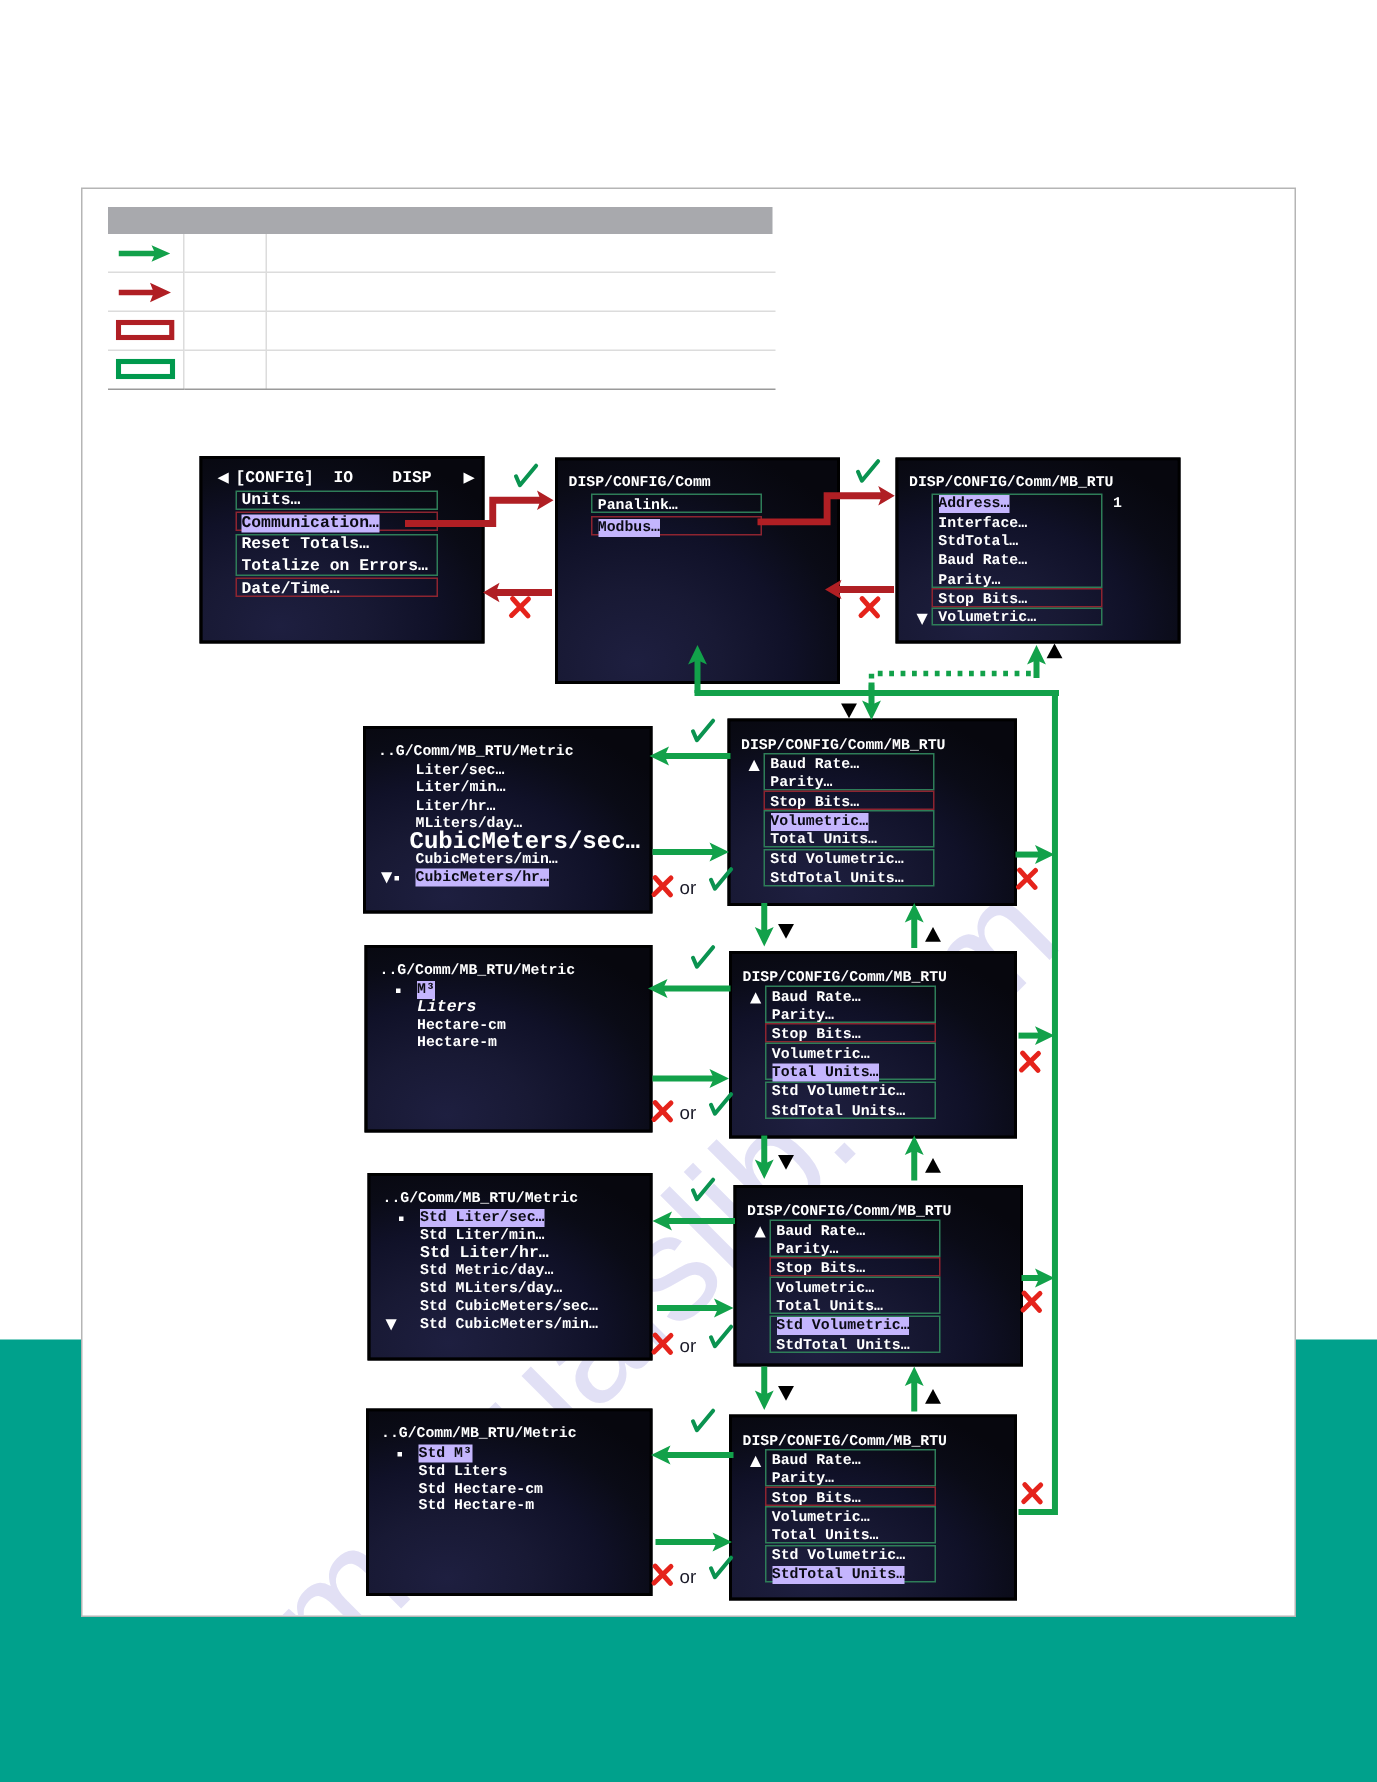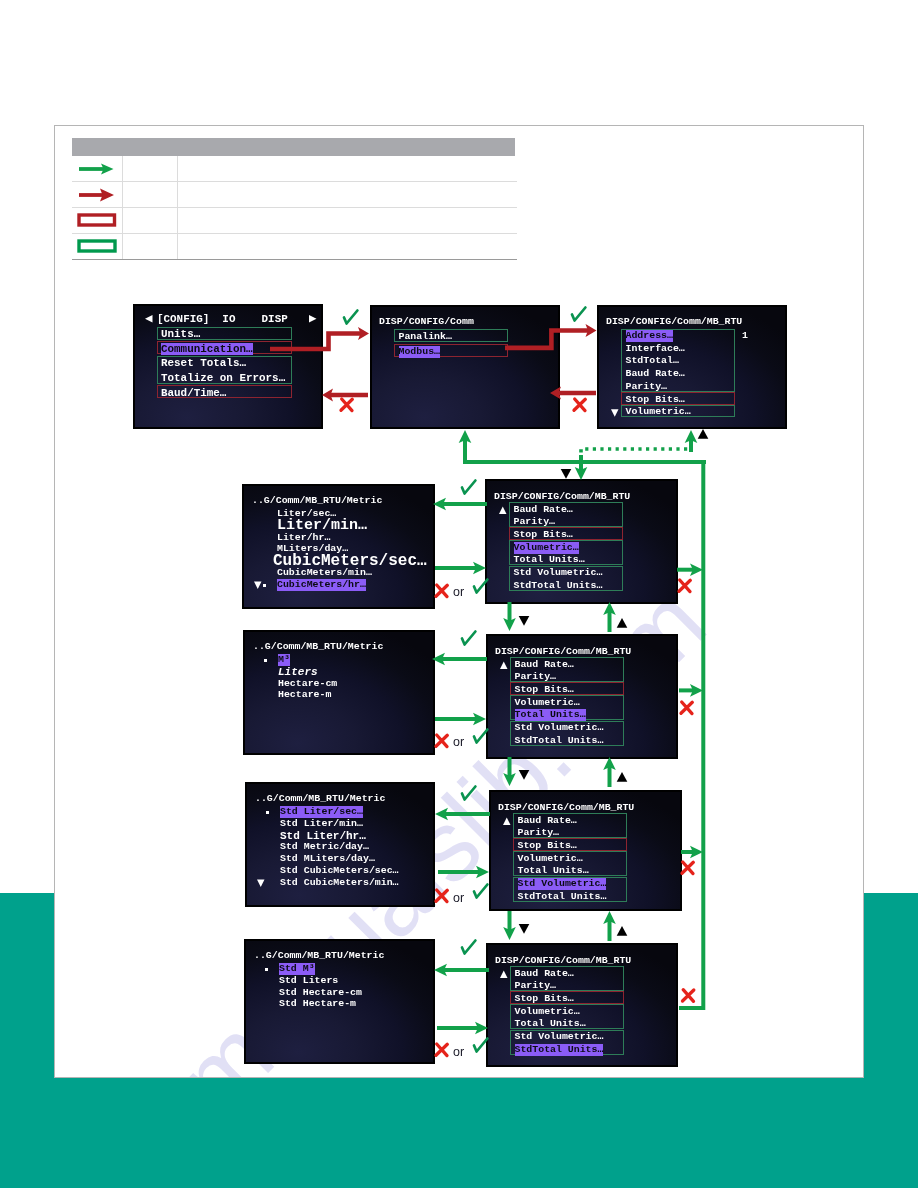--- a/index.html
+++ b/index.html
@@ -23,21 +23,21 @@
 
   
   .lcd{position:absolute;border:2px solid #000;box-sizing:border-box;
        font-family:"Liberation Mono",monospace;color:#fff;overflow:hidden;
        background:#07070e;}
   .lcd .glow{position:absolute;left:0;top:0;right:0;bottom:0;
        background:radial-gradient(ellipse 95% 105% at 28% 92%, #1e1f40 0%, #181934 32%, #101128 58%, #0a0b16 80%, #07070e 100%);}
   .lcd .content{position:absolute;left:0;top:0;right:0;bottom:0;}
   .ttl{position:absolute;white-space:pre;font-weight:bold;font-size:11px;line-height:12px;}
   .row{position:absolute;white-space:pre;font-weight:bold;font-size:11px;line-height:12px;}
-  .row.hl{background:#8b5cf6;color:#0b0b14;}
+  .row.hl{background:#c4b5fd;color:#0b0b14;}
   .grp{position:absolute;box-sizing:border-box;}
   .g-green{border:1px solid #2e7d58;}
   .g-red{border:1px solid #8d2430;}
   .bullet{position:absolute;width:3px;height:3px;background:#fff;}
 
   svg.ov{position:absolute;left:0;top:0;width:918px;height:1188px;overflow:visible;pointer-events:none;}
 </style>
 </head>
 <body>
 
@@ -100,30 +100,30 @@
       <div class="content">
         <div class="ttl" style="left:22px;top:7px;font-size:10.9px;">[CONFIG]  IO    DISP</div>
         <div class="grp g-green" style="left:21.8px;top:20.5px;width:135px;height:13.2px;"></div>
         <div class="grp g-red" style="left:21.8px;top:35.2px;width:135px;height:13.2px;"></div>
         <div class="grp g-green" style="left:21.8px;top:49.9px;width:135px;height:27.9px;"></div>
         <div class="grp g-red" style="left:21.8px;top:79.3px;width:135px;height:13.2px;"></div>
         <div class="row" style="left:26px;top:22px;font-size:10.9px;">Units…</div>
         <div class="row hl" style="left:26px;top:36.7px;font-size:10.9px;">Communication…</div>
         <div class="row" style="left:26px;top:51.4px;font-size:10.9px;">Reset Totals…</div>
         <div class="row" style="left:26px;top:66.1px;font-size:10.9px;">Totalize on Errors…</div>
-        <div class="row" style="left:26px;top:80.8px;font-size:10.9px;">Baud/Time…</div>
+        <div class="row" style="left:26px;top:80.8px;font-size:10.9px;">Date/Time…</div>
         <svg class="caret-svg" style="position:absolute;left:0;top:0;width:100%;height:100%;overflow:visible">
           <polygon points="10,12.75 17.5,9 17.5,16.5" fill="#fff"></polygon>
         </svg>
         <svg class="caret-svg" style="position:absolute;left:0;top:0;width:100%;height:100%;overflow:visible">
           <polygon points="181.5,12.75 174,9 174,16.5" fill="#fff"></polygon>
         </svg>
       </div>
     </div>
-    <div class="lcd" style="left: 370px; top: 305px; width: 190px; height: 124px;">
+    <div class="lcd" style="left: 370px; top: 305px; width: 190px; height: 151px;">
       <div class="glow"></div>
       <div class="content">
         <div class="ttl" style="left:7px;top:9px;font-size:9.9px;">DISP/CONFIG/Comm</div>
         <div class="grp g-green" style="left:22.3px;top:22px;width:114px;height:12.6px;"></div>
         <div class="grp g-red" style="left:22.3px;top:37.2px;width:114px;height:12.6px;"></div>
         <div class="row" style="left:26.5px;top:23.5px;font-size:9.9px;">Panalink…</div>
         <div class="row hl" style="left:26.5px;top:38.7px;font-size:9.9px;">Modbus…</div>
       </div>
     </div>
     <div class="lcd" style="left: 597px; top: 305px; width: 190px; height: 124px;">
@@ -144,21 +144,21 @@
         <svg class="caret-svg" style="position:absolute;left:0;top:0;width:100%;height:100%;overflow:visible">
           <polygon points="15.75,109.69999999999999 12,102.19999999999999 19.5,102.19999999999999" fill="#fff"></polygon>
         </svg>
       </div>
     </div>
     <div class="lcd" style="left: 242px; top: 484px; width: 193px; height: 125px;">
       <div class="glow"></div>
       <div class="content">
         <div class="ttl" style="left:8px;top:9px;font-size:9.9px;">..G/Comm/MB_RTU/Metric</div>
         <div class="row" style="left:33px;top:22px;font-size:9.9px;">Liter/sec…</div>
-        <div class="row" style="left:33px;top:33.75px;font-size:15px;">Liter/min…</div>
+        <div class="row" style="left:33px;top:33.75px;font-size:10px;">Liter/min…</div>
         <div class="row" style="left:33px;top:45.5px;font-size:9.9px;">Liter/hr…</div>
         <div class="row" style="left:33px;top:57.25px;font-size:9.9px;">MLiters/day…</div>
         <div class="row" style="left:29px;top:69px;font-size:16px;">CubicMeters/sec…</div>
         <div class="row" style="left:33px;top:80.75px;font-size:9.9px;">CubicMeters/min…</div>
         <div class="row hl" style="left:33px;top:92.5px;font-size:9.9px;">CubicMeters/hr…</div>
         <svg class="caret-svg" style="position:absolute;left:0;top:0;width:100%;height:100%;overflow:visible">
           <polygon points="13.75,103 10,95.5 17.5,95.5" fill="#fff"></polygon>
         </svg>
         <div class="bullet" style="left:18.5px;top:97.5px;"></div>
       </div>

